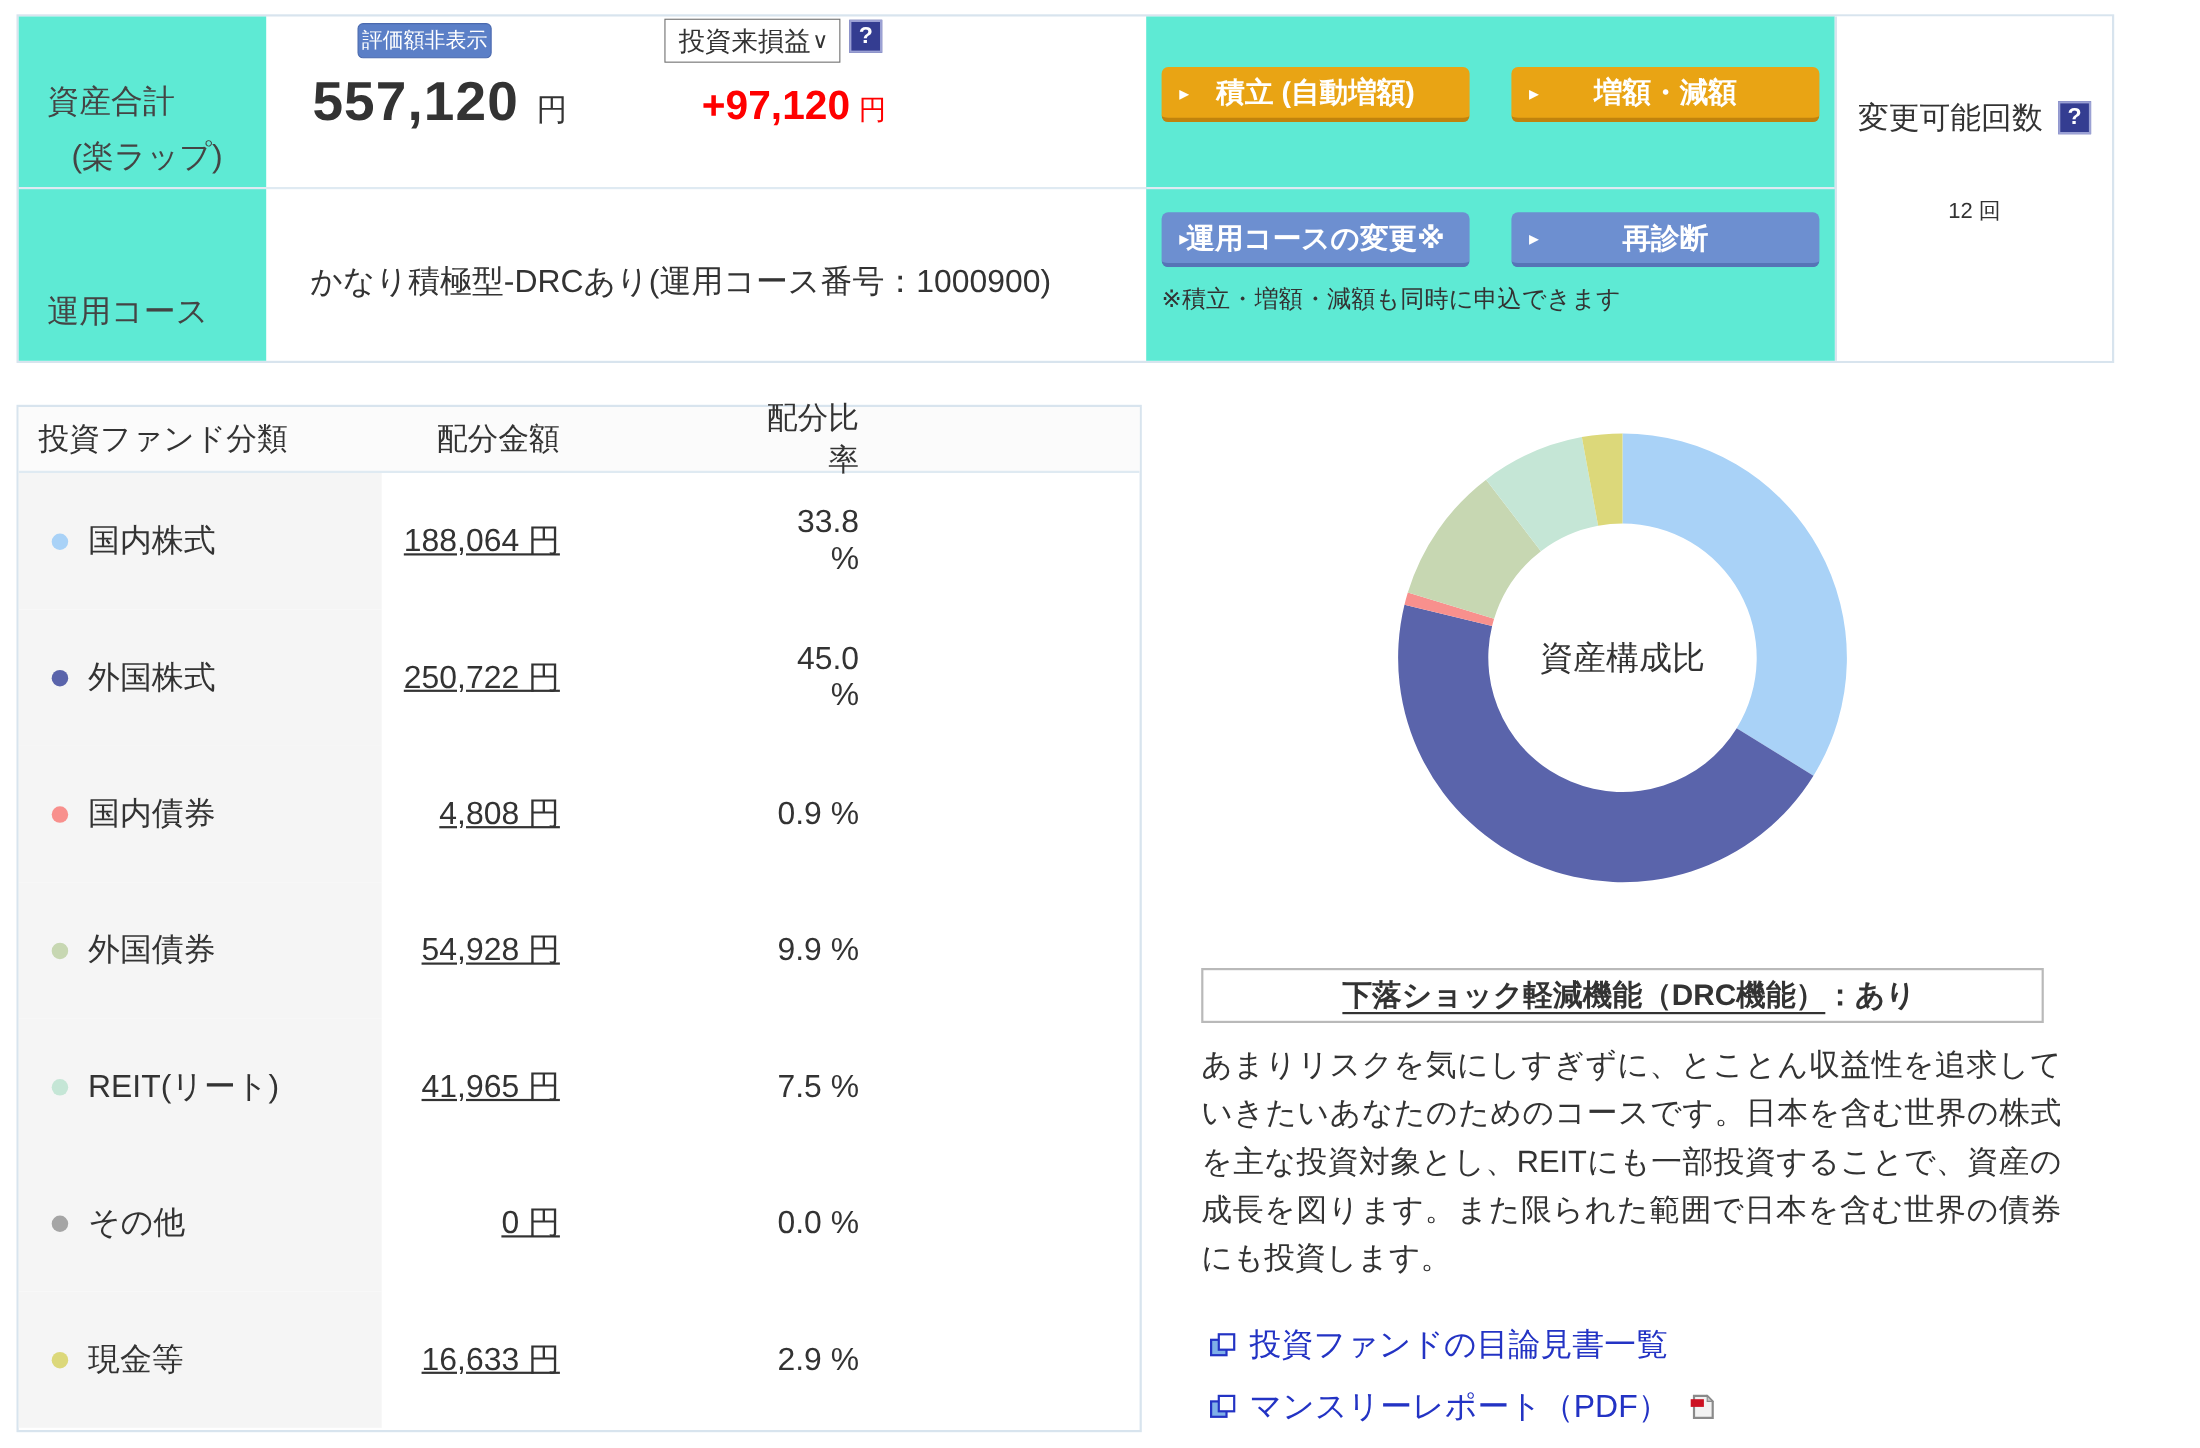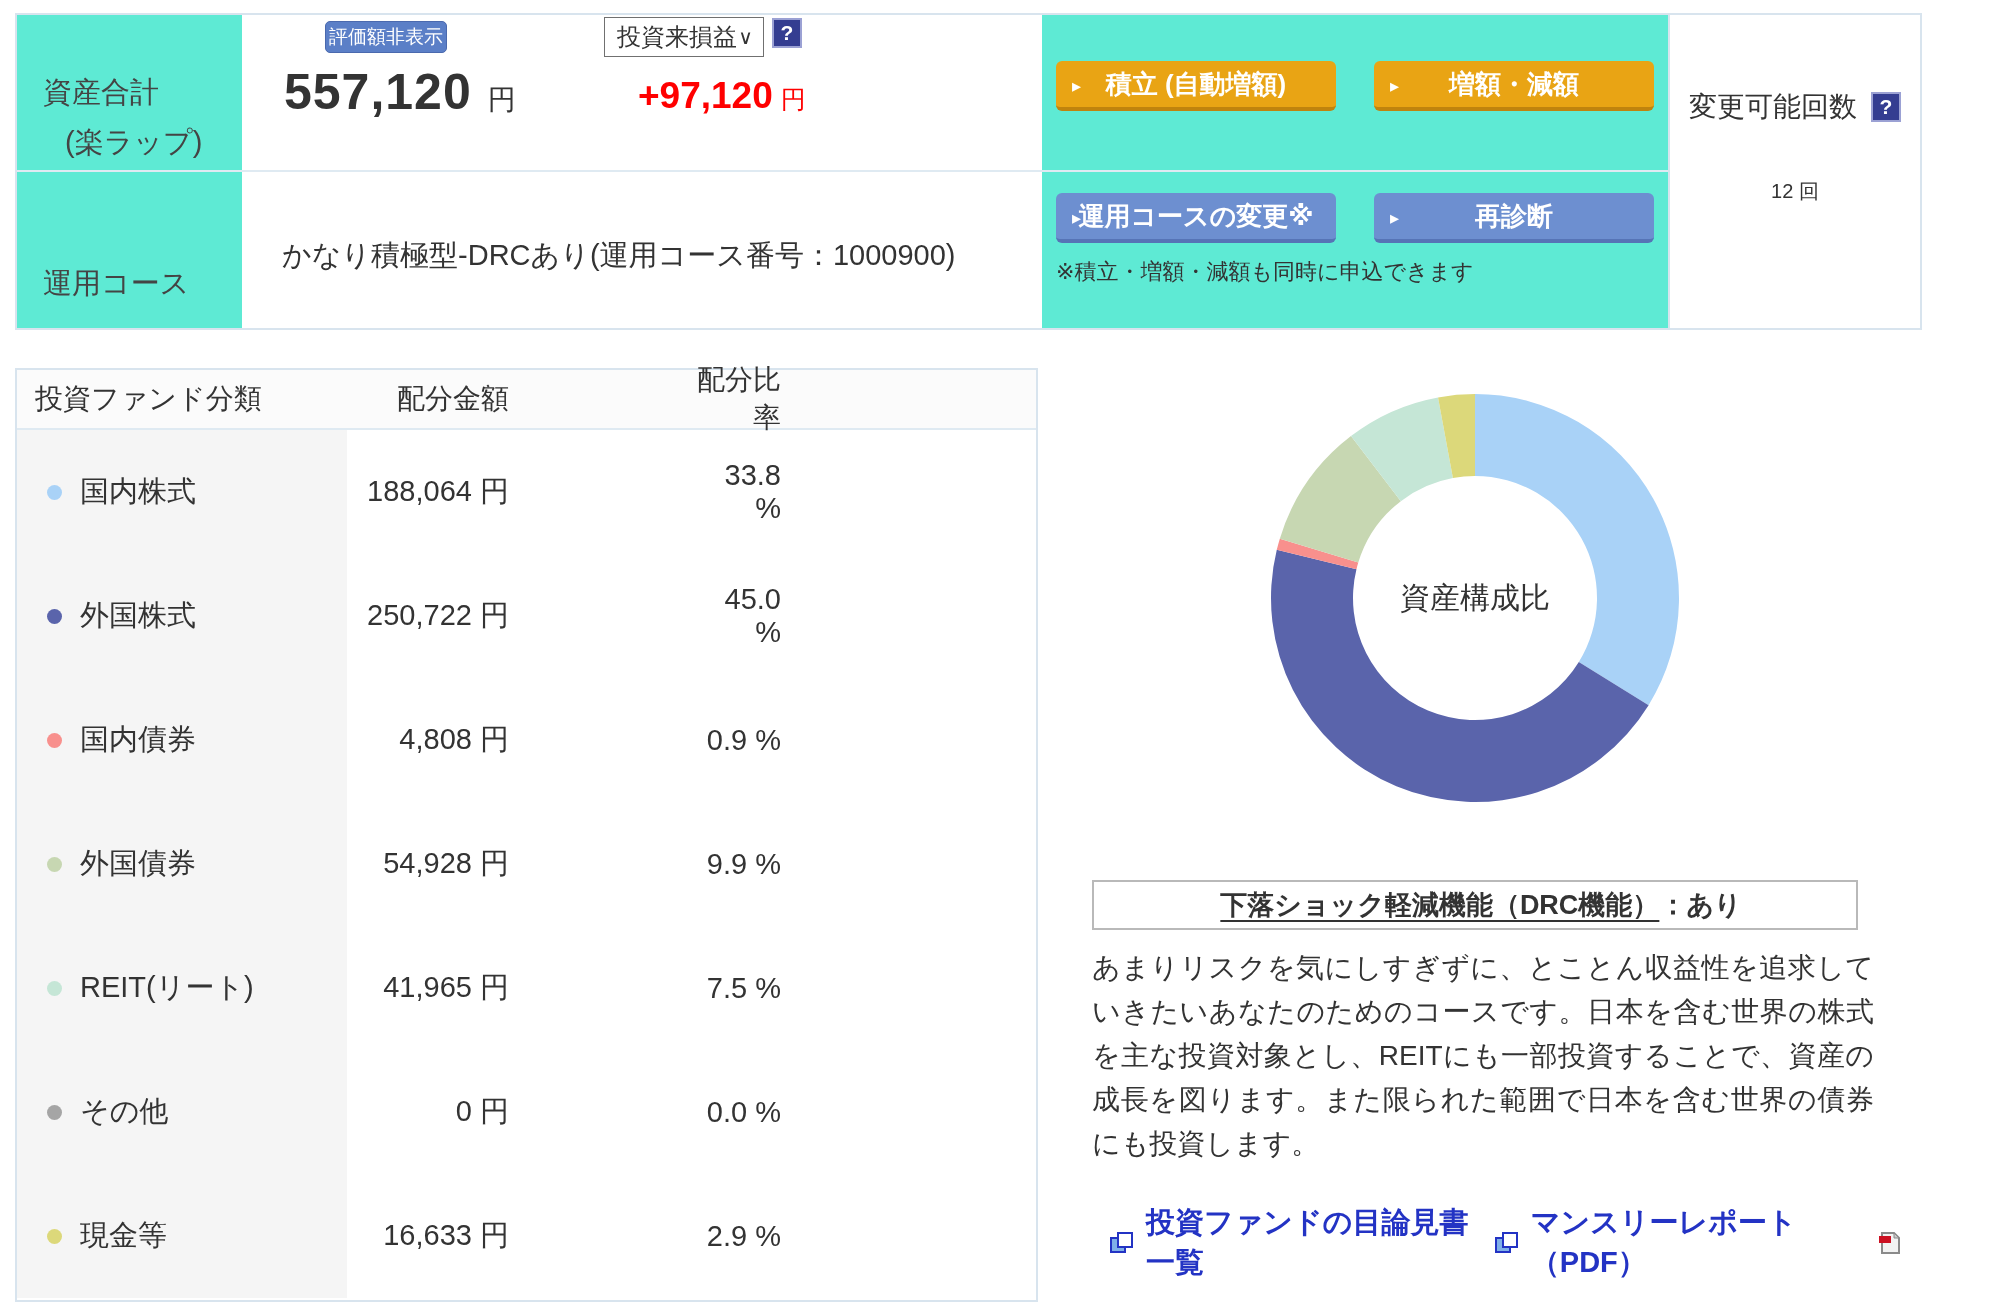--- a/index.html
+++ b/index.html
@@ -71,21 +71,21 @@
     border:2px solid #d8e4ee; background:#fff;
   }
   .t-header { display:flex; height:60px; align-items:center; background:#fbfbfb;
     border-bottom:2px solid #dfeaf2; font-size:28px; color:#333; }
   .t-c1 { width:330px; padding-left:18px; }
   .t-c2 { width:350px; text-align:right; padding-right:188px; }
   .t-c3 { width:339px; text-align:right; padding-right:255px; }
   .t-row { display:flex; height:124px; }
   .t-row .t-c1 { background:#f5f5f5; display:flex; align-items:center; gap:18px; padding-left:30px; }
   .t-row .t-c2, .t-row .t-c3 { display:flex; align-items:center; justify-content:flex-end; font-size:29px; }
-  .t-row .t-c2 { padding-right:188px; }
+  .t-row .t-c2 { padding-right:188px;text-decoration:underline; }
   .t-row .t-c3 { }
   .dot { width:15px; height:15px; border-radius:50%; flex:none; }
   .t-label { font-size:29px; color:#333; }
   
   .right-col { position:absolute; left:1090px; top:368px; width:812px; }
   .donut-wrap { position:absolute; left:175px; top:20px; width:420px; height:420px; }
   .donut-center {
     position:absolute; left:0; top:0; width:420px; height:420px;
     display:flex; align-items:center; justify-content:center;
     font-size:30px; color:#333; pointer-events:none;
@@ -93,21 +93,21 @@
   .drc-box {
     position:absolute; left:2px; top:512px; width:766px; height:50px;
     border:2px solid #b9b9b9; display:flex; align-items:center; justify-content:center;
     font-size:27px; font-weight:bold; color:#333; background:#fff;padding-left:12px;
   }
   .drc-underline { text-decoration:underline; text-underline-offset:6px; }
   .course-desc {
     position:absolute; left:2px; top:578px; width:782px;
     font-size:28px; line-height:44px; color:#333; text-align:justify;
   }
-  .links { position:absolute; left:20px; top:835px; display:flex; flex-direction:row; gap:16px;font-weight:bold; }
+  .links { position:absolute; left:10px; top:835px; display:flex; flex-direction:column; gap:16px; }
   .link-row { display:flex; align-items:center; gap:12px; }
   .link-text { font-size:29px; color:#2333c4; cursor:pointer; }
   .win-icon, .pdf-icon { flex:none; display:block; }
 </style>
 </head>
 <body>
 
 <div class="top-panel">
 
   <div class="cell cell-gray label-cell lbl1">

